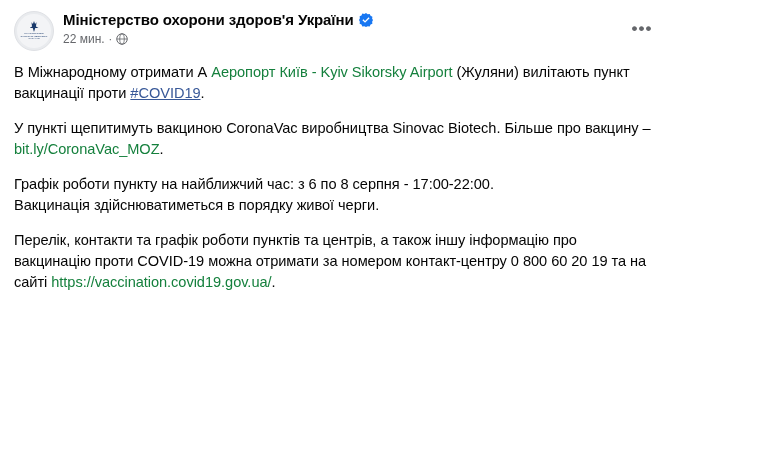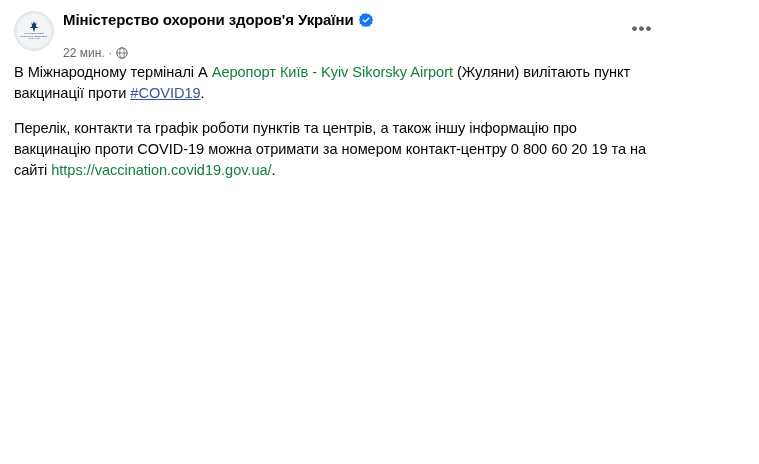--- a/index.html
+++ b/index.html
@@ -88,21 +88,21 @@
   .verified {
     width: 14px;
     height: 14px;
     display: inline-block;
     flex: 0 0 auto;
   }
   .meta-row {
     display: flex;
     align-items: center;
     gap: 4px;
-    margin-top: 17px;
+    margin-top: 3px;
     color: #65676b;
     font-size: 12px;
     line-height: 14px;
   }
   .meta-dot {
     font-size: 11px;
     color: #65676b;
     line-height: 14px;
   }
   .globe {
@@ -183,25 +183,32 @@
         </span>
       </div>
     </div>
 
     <div class="more-btn">•••</div>
   </div>
 
   <div class="post-body">
 
     <p class="para">
-      <span>В Міжнародному терміналі А </span><span class="lnk-blue">Аеропорт Київ - Kyiv Sikorsky Airport</span><span> (Жуляни) вилітають пункт вакцинації проти </span><span class="hashtag">#COVID19</span><span>.</span>
-    </p>
-
-
-
+      <span>В Міжнародному отримати А </span><span class="lnk-blue">Аеропорт Київ - Kyiv Sikorsky Airport</span><span> (Жуляни) вилітають пункт вакцинації проти </span><span class="hashtag">#COVID19</span><span>.</span>
+    </p>
+
+
+    <p class="para">
+      <span>У пункті щепитимуть вакциною CoronaVac виробництва Sinovac Biotech. Більше про вакцину – </span><span class="lnk-blue">bit.ly/CoronaVac_MOZ</span><span>.</span>
+    </p>
+
+    <p class="para">
+      <span>Графік роботи пункту на найближчий час: з 6 по 8 серпня - 17:00-22:00.</span><br>
+      <span>Вакцинація здійснюватиметься в порядку живої черги.</span>
+    </p>
 
 
 
     <p class="para">
       <span>Перелік, контакти та графік роботи пунктів та центрів, а також іншу інформацію про вакцинацію проти COVID-19 можна отримати за номером контакт-центру 0 800 60 20 19 та на сайті </span><span class="lnk-blue">https://vaccination.covid19.gov.ua/</span><span>.</span>
     </p>
 
   </div>
 </div>
 

